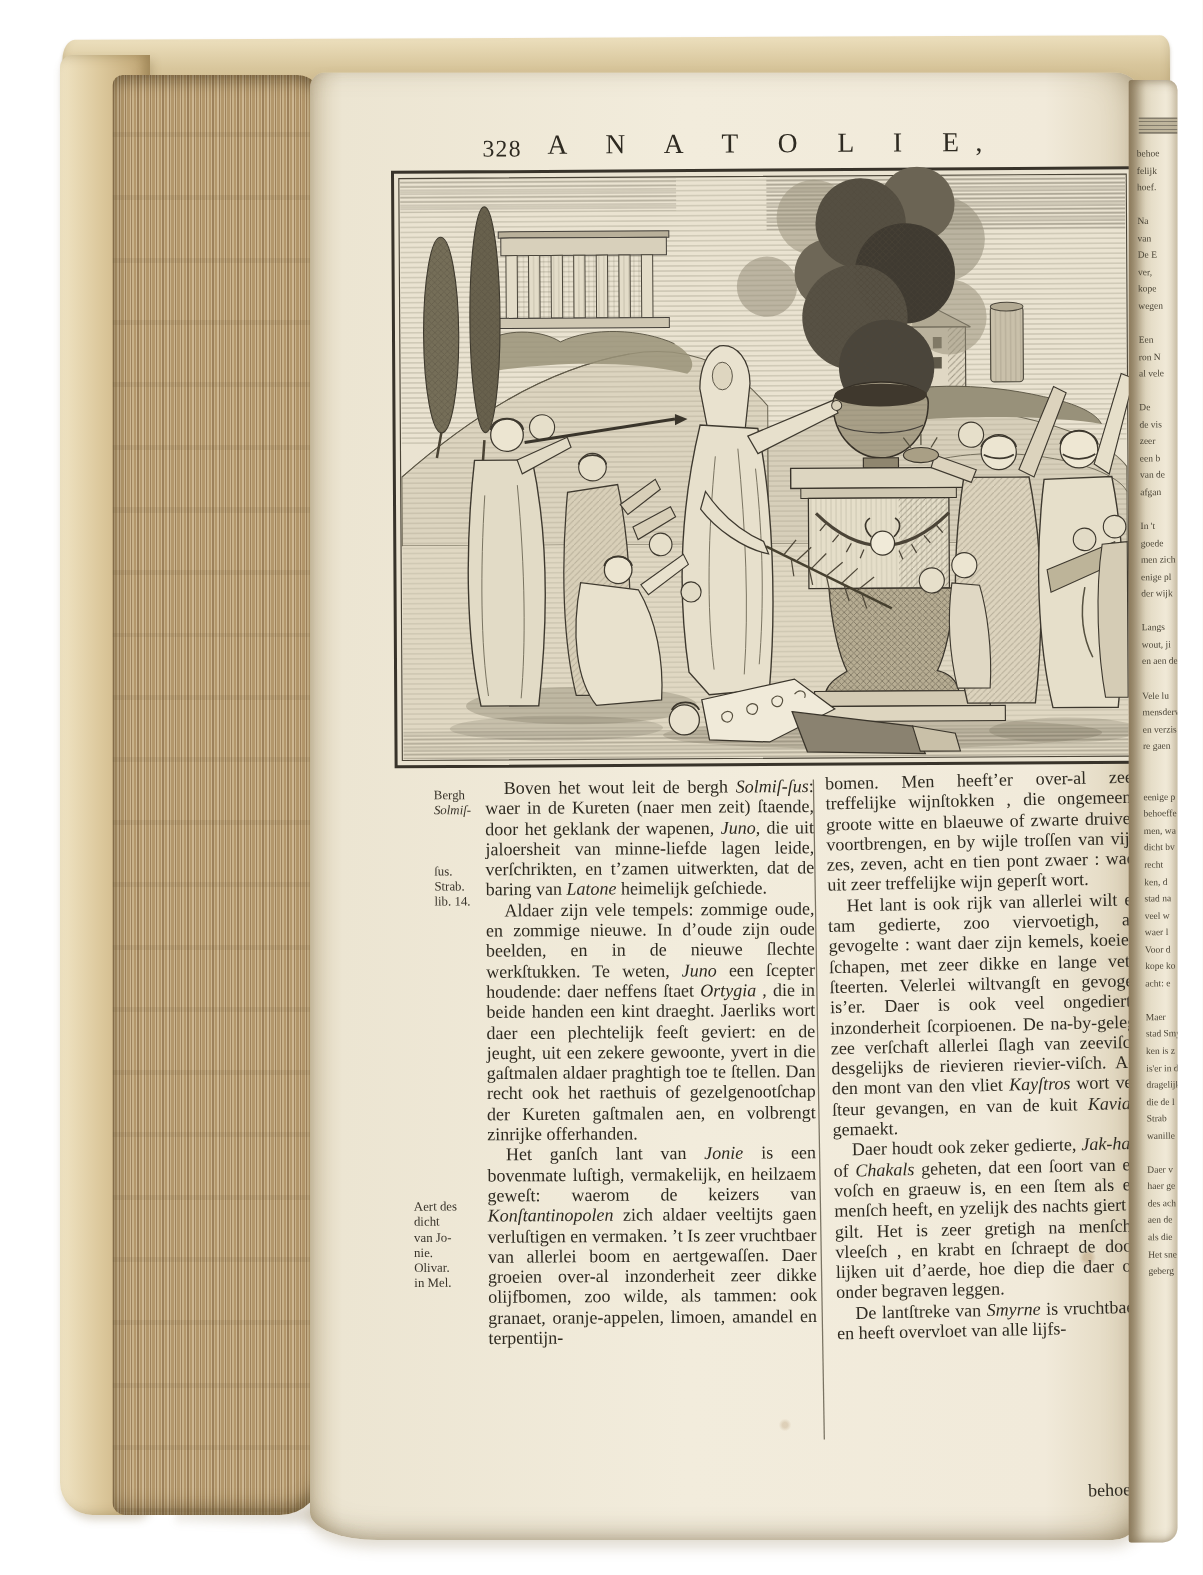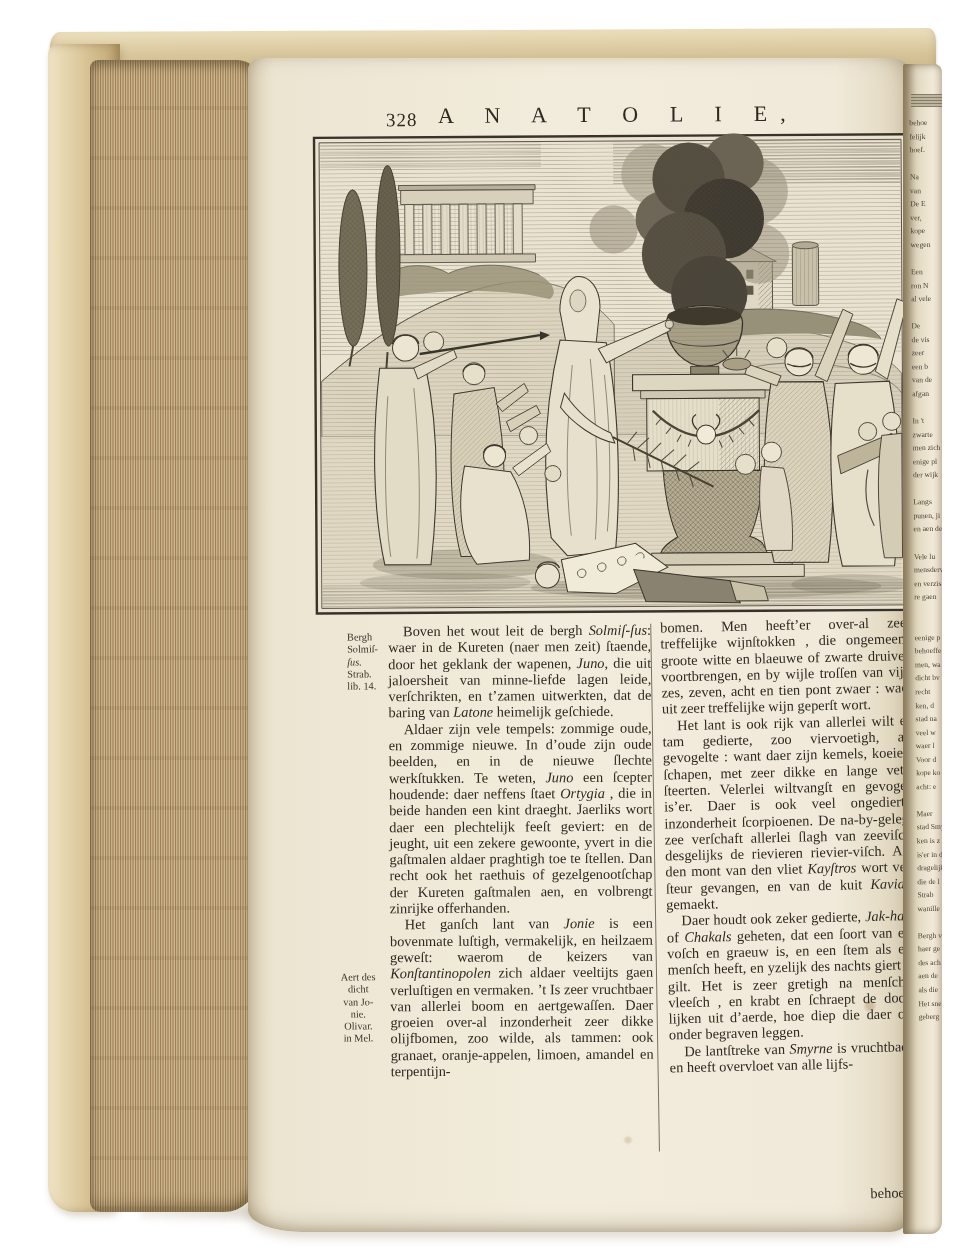--- a/index.html
+++ b/index.html
@@ -54,23 +54,23 @@
   
   .text-block{position:absolute;left:0;top:562px;width:668px;height:600px;font-size:14.4px;line-height:16.3px;}
   .para{margin:0;text-align:justify;text-indent:0;}
   .para.ind{text-indent:15px;}
   .para i{font-style:italic;}
   .col-left{position:absolute;left:137px;top:2px;width:263px;}
   .col-right{position:absolute;left:409px;top:0px;width:251px;transform:rotate(-.9deg);transform-origin:0 0;}
   .col-divider{position:absolute;left:402px;top:4px;width:1px;height:528px;background:#5a5443;opacity:.8;transform:rotate(-.6deg);}
   .margin-note{position:absolute;width:54px;font-size:10.3px;line-height:12.3px;color:#38332a;}
   .mn-left-top{left:96px;top:10px;}
-  .mn-left-bottom{left:78px;top:350px;text-align:center;}
-  .mn-left-top [data-bind-list] div:nth-child(2){}
-  .mn-left-top [data-bind-list] div:nth-child(3){font-style:italic;}
+  .mn-left-bottom{left:78px;top:339px;}
+  .mn-left-top [data-bind-list] div:nth-child(2){font-style:italic;}
+  .mn-left-top [data-bind-list] div:nth-child(3){margin-top:36px;}
   .margin-note-right{position:absolute;left:653px;top:340px;font-size:9.3px;font-style:italic;color:#43392b;transform:rotate(-5deg);}
   .catchword{position:absolute;left:470px;top:568px;width:190px;text-align:right;font-size:14.4px;transform:rotate(-1.2deg);}
 
   
   .edge-page{position:absolute;left:903px;top:64px;width:39px;height:1170px;
     background:linear-gradient(90deg,#bfb193 0%,#e2d9c2 35%,#f0e9d7 75%,#e7deca 100%);
     border-radius:2px 8px 12px 2px;
     box-shadow:inset 7px 0 9px rgba(85,65,35,.5), inset -3px 0 5px rgba(110,90,55,.25);
     overflow:hidden;}
   .edge-hatch{position:absolute;left:8px;top:30px;width:31px;height:13px;
@@ -366,27 +366,27 @@
           <div>al vele</div>
           <div>&nbsp;</div>
           <div>De</div>
           <div>de vis</div>
           <div>zeer</div>
           <div>een b</div>
           <div>van de</div>
           <div>afgan</div>
           <div>&nbsp;</div>
           <div>In 't</div>
-          <div>zwarte</div>
+          <div>goede</div>
           <div>men zich</div>
           <div>enige pl</div>
           <div>der wijk</div>
           <div>&nbsp;</div>
           <div>Langs</div>
-          <div>punen, ji</div>
+          <div>wout, ji</div>
           <div>en aen de</div>
           <div>&nbsp;</div>
           <div>Vele lu</div>
           <div>mensderw</div>
           <div>en verzis</div>
           <div>re gaen</div>
           <div>&nbsp;</div>
           <div>&nbsp;</div>
           <div>eenige p</div>
           <div>behoeffe</div>
@@ -403,21 +403,21 @@
           <div>&nbsp;</div>
           <div>Maer</div>
           <div>stad Smy</div>
           <div>ken is z</div>
           <div>is'er in d</div>
           <div>dragelijk</div>
           <div>die de l</div>
           <div>Strab</div>
           <div>wanille</div>
           <div>&nbsp;</div>
-          <div>Bergh v</div>
+          <div>Daer v</div>
           <div>haer ge</div>
           <div>des ach</div>
           <div>aen de</div>
           <div>als die</div>
           <div>Het sne</div>
           <div>geberg</div>
         </div>
     </div>
   </div>
 

